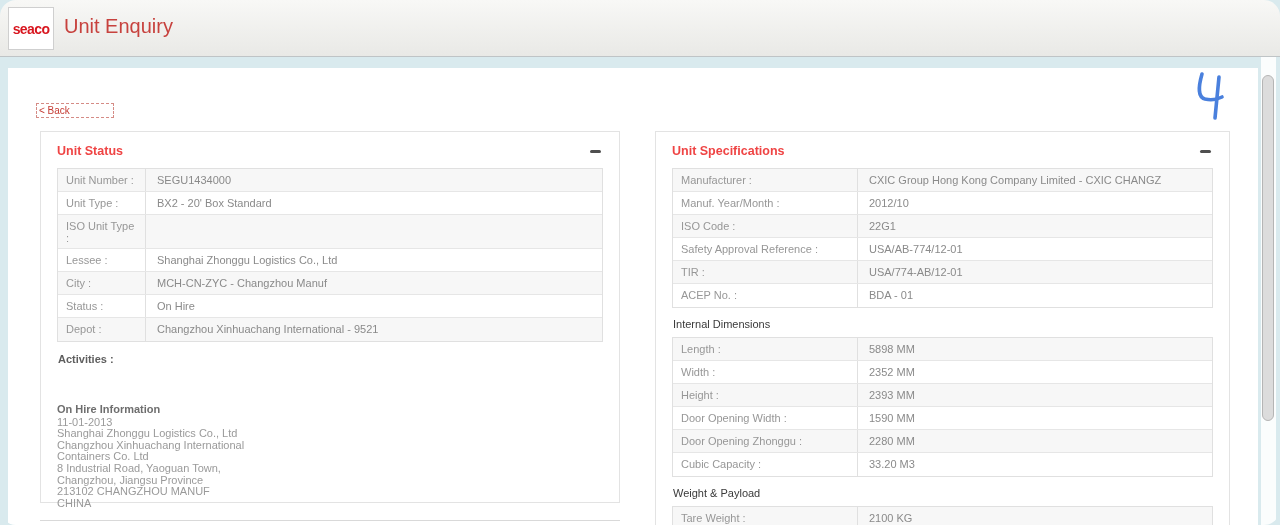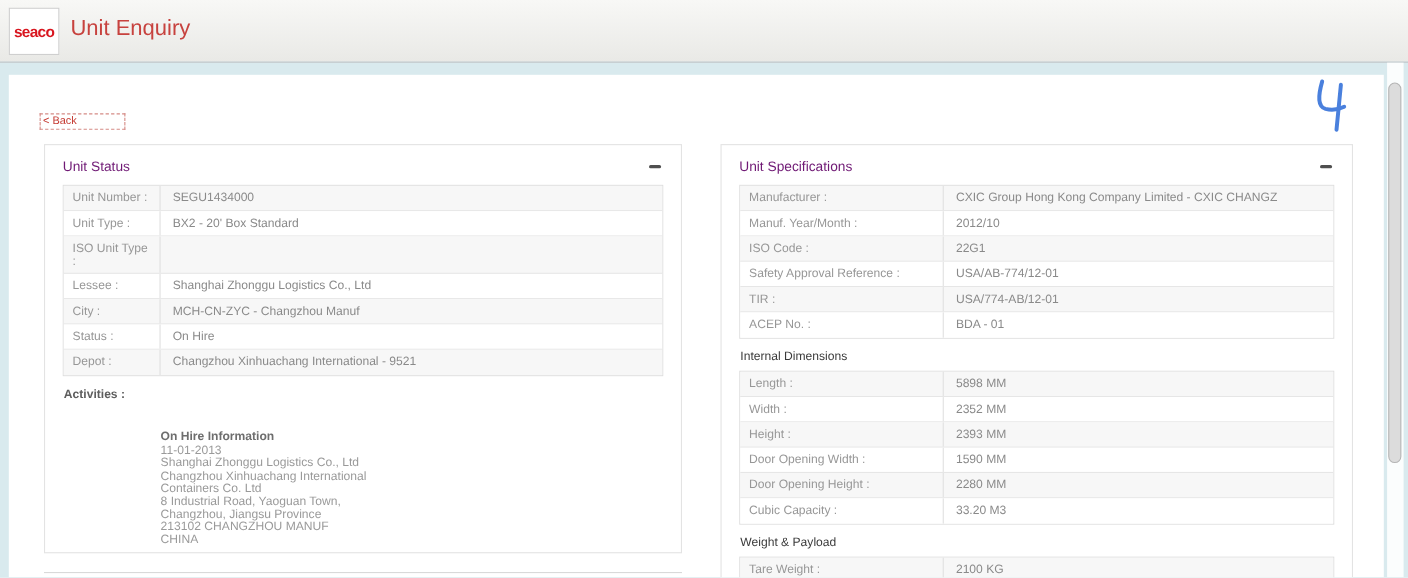--- a/index.html
+++ b/index.html
@@ -1,18 +1,18 @@
 <!DOCTYPE html>
 <html><head>
 <meta charset="utf-8">
 <style>
   * { margin:0; padding:0; box-sizing:border-box; }
   html,body { background:#d9eaee; }
   body { font-family:"Liberation Sans", sans-serif; }
-  #page { position:relative; width:1280px; height:525px; background:#d9eaee; overflow:hidden; }
+  #page { position:relative; width:1280px; height:525px; background:#d9eaee; overflow:hidden;border-radius:16px; }
 
   
   .header { position:absolute; left:0; top:0; width:1280px; height:57px;
             background:linear-gradient(#f8f8f6,#e9e9e6); border-bottom:1px solid #bfc4c6; }
   .logo-box { position:absolute; left:8px; top:7px; width:46px; height:43px; background:#fff;
               border:1px solid #cfcfcf; display:flex; align-items:center; justify-content:center; }
   .logo-text { color:#d8161f; font-weight:bold; font-size:14px; letter-spacing:-0.6px; }
   .app-title { position:absolute; left:64px; top:15px; font-size:20px; color:#c7423e; }
 
   
@@ -28,34 +28,34 @@
 
   
   .annotation { position:absolute; left:1192px; top:70px; width:34px; height:52px; }
   .sr-only { position:absolute; width:1px; height:1px; overflow:hidden; clip:rect(0 0 0 0); }
 
   
   .panel { position:absolute; background:#fff; border:1px solid #e3e3e3; padding:11px 16px; }
   #panel-status { left:40px; top:131px; width:580px; height:372px; }
   #panel-specs  { left:655px; top:131px; width:575px; height:420px; }
   .panel-header { display:flex; justify-content:space-between; align-items:center; height:16px; margin-bottom:9px; }
-  .panel-title { font-size:12.5px; font-weight:normal; color:#701a75; }
+  .panel-title { font-size:12.5px; font-weight:bold; color:#ef4444; }
   .collapse-icon { width:11px; height:3px; background:#4f4f4f; border-radius:2px; margin-right:2px; cursor:pointer; }
 
   
   .kv-table { border:1px solid #e0e0e0; font-size:11px; }
   .kv-row { display:flex; min-height:23px; border-bottom:1px solid #e6e6e6; background:#fff; }
   .kv-row:last-of-type { border-bottom:none; }
   .kv-row:nth-of-type(odd) { background:#f7f7f7; }
   .kv-label { flex:none; width:88px; padding:5px 8px 4px; color:#979797; border-right:1px solid #e0e0e0; }
   .specs .kv-label { width:185px; }
   .kv-value { flex:1; padding:5px 8px 4px 11px; color:#8a8a8a; }
 
   
-  .activities { display:flex; margin-top:11px; font-size:11px; }
+  .activities { display:flex; margin-top:11px; font-size:11px;flex-direction:column; }
   .activities-label { flex:none; width:89px; font-weight:bold; color:#5e5e5e; padding-left:1px; }
   .activities-content { color:#9a9a9a; line-height:11.6px; }
   .activities-heading { font-weight:bold; color:#6e6e6e; margin-bottom:1px;margin-top:39px; }
 
   .sub-header { font-size:11px; font-weight:normal; color:#3a3a3a; margin:10px 0 7px 1px; }
 
   .next-panel-edge { position:absolute; left:40px; top:520px; width:580px; height:1px; background:#d9d9d9; }
 </style>
 </head>
 <body>
@@ -206,21 +206,21 @@
           <div class="kv-label">Height :</div>
           <div class="kv-value">2393 MM</div>
         </div>
 
         <div class="kv-row">
           <div class="kv-label">Door Opening Width :</div>
           <div class="kv-value">1590 MM</div>
         </div>
 
         <div class="kv-row">
-          <div class="kv-label">Door Opening Height :</div>
+          <div class="kv-label">Door Opening Zhonggu :</div>
           <div class="kv-value">2280 MM</div>
         </div>
 
         <div class="kv-row">
           <div class="kv-label">Cubic Capacity :</div>
           <div class="kv-value">33.20 M3</div>
         </div>
       </div>
     <div class="sub-header">Weight &amp; Payload</div>
     <div class="kv-table specs">

